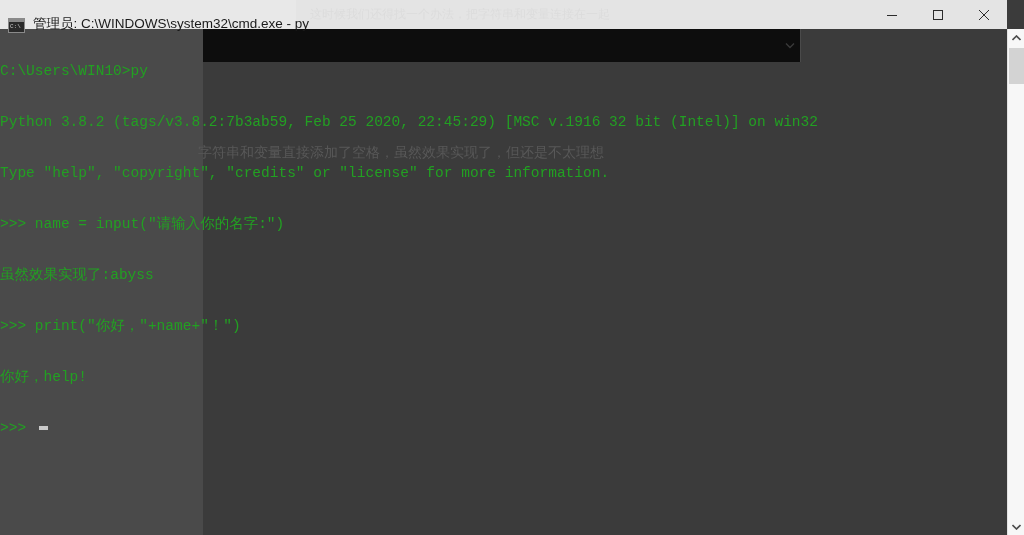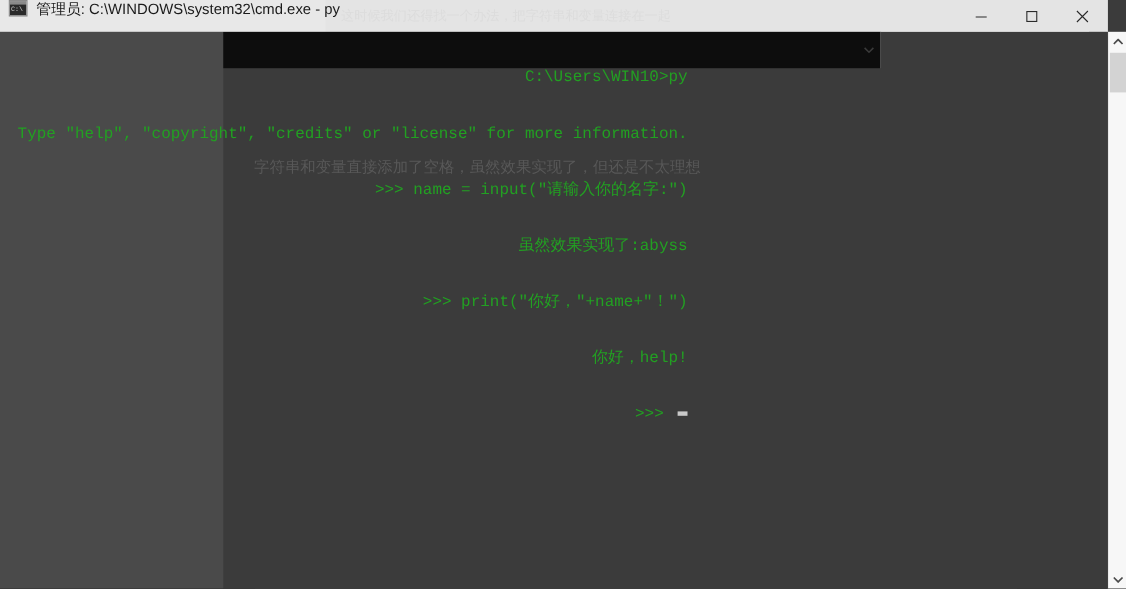--- a/index.html
+++ b/index.html
@@ -107,21 +107,21 @@
   
   .console-win {
     position: absolute;
     left: 0; top: 0;
     width: 1007px; height: 535px;
   }
   .titlebar {
     position: relative;
     height: 33px;
     background: #e8e8e8;
-    display: flex; align-items: flex-start;
+    display: flex; align-items: flex-end;
   }
   
   .titlebar-right-wash {
     position: absolute; left: 296px; top: 0;
     width: 711px; height: 29px;
     background: #e4e4e4;
   }
   .tb-icon {
     position: relative; z-index: 3;
     margin-left: 8px; margin-right: 8px;
@@ -171,47 +171,45 @@
   }
   
   .console-strip {
     position: absolute;
     left: 0; top: 0;
     width: 203px; height: 506px;
     background: #4a4a4a;
   }
   .console-lines {
     position: absolute;
-    left: 16px; top: 0px;
+    left: 0; top: 0px;
     font-family: "Liberation Mono", "DejaVu Sans Mono", monospace;
     font-size: 14.5px;
     line-height: 17px;
     color: #22a022;
     white-space: pre;
     letter-spacing: 0px;
-    text-align: right;
   }
   .console-lines .ln { height: 17px; }
   .cursor {
     display: inline-block;
     width: 9px; height: 4px;
     background: #c9c9c9;
     vertical-align: 2px;
     margin-left: 4px;
   }
   
   .console-note {
     position: absolute;
     left: 198px; top: 114px;
     font-size: 14px;
     line-height: 18px;
     color: #585858;
     white-space: nowrap;
     font-family: "DejaVu Sans", sans-serif;
-    margin-left: 33px;
   }
 
   
   .black-box {
     position: absolute;
     left: 203px; top: 0px;
     width: 597px; height: 33px;
     background: #0d0d0d;
   }
   .black-box-chevron {
@@ -348,20 +346,21 @@
         <div class="black-box-chevron">
           <svg width="10" height="7" viewBox="0 0 10 7">
             <path d="M1 1.5 L5 5.5 L9 1.5" fill="none" stroke="#3a3a3a" stroke-width="1.4"></path>
           </svg>
         </div>
       </div>
       <div class="bb-sep"></div>
 
       <div class="console-lines">
         <div class="ln">C:\Users\WIN10&gt;py</div>
+        <div class="ln">Python 3.8.2 (tags/v3.8.2:7b3ab59, Feb 25 2020, 22:45:29) [MSC v.1916 32 bit (Intel)] on win32</div>
         <div class="ln">Type "help", "copyright", "credits" or "license" for more information.</div>
         <div class="ln">&gt;&gt;&gt; name = input("请输入你的名字:")</div>
         <div class="ln">虽然效果实现了:abyss</div>
         <div class="ln">&gt;&gt;&gt; print("你好，"+name+"！")</div>
         <div class="ln">你好，help!</div>
         <div class="ln"><span>&gt;&gt;&gt; </span><span class="cursor"></span></div>
       </div>
 
       <div class="console-note">字符串和变量直接添加了空格，虽然效果实现了，但还是不太理想</div>
 

